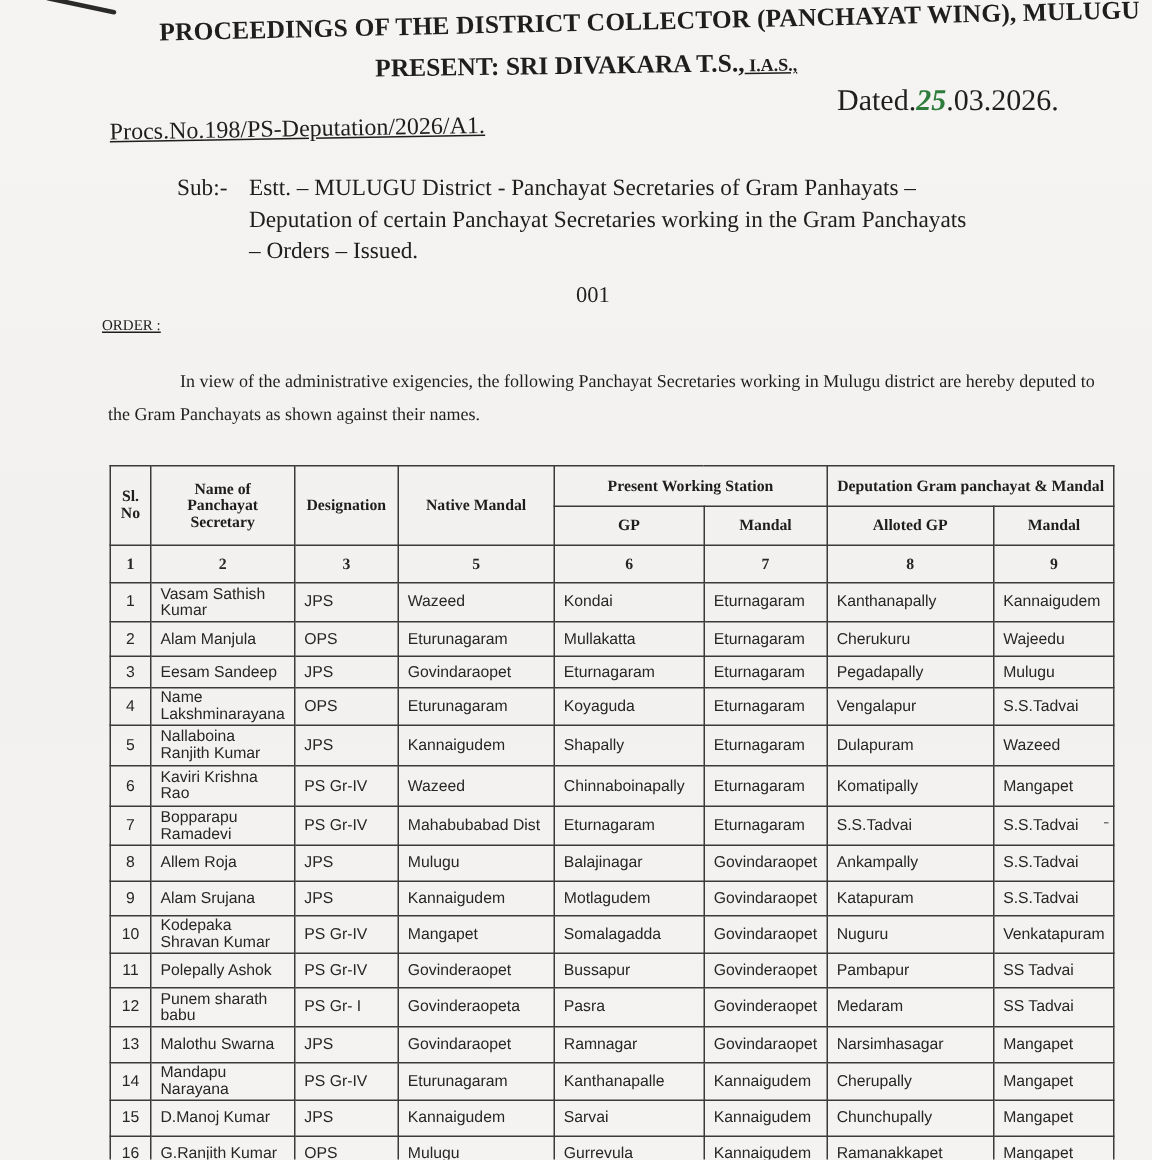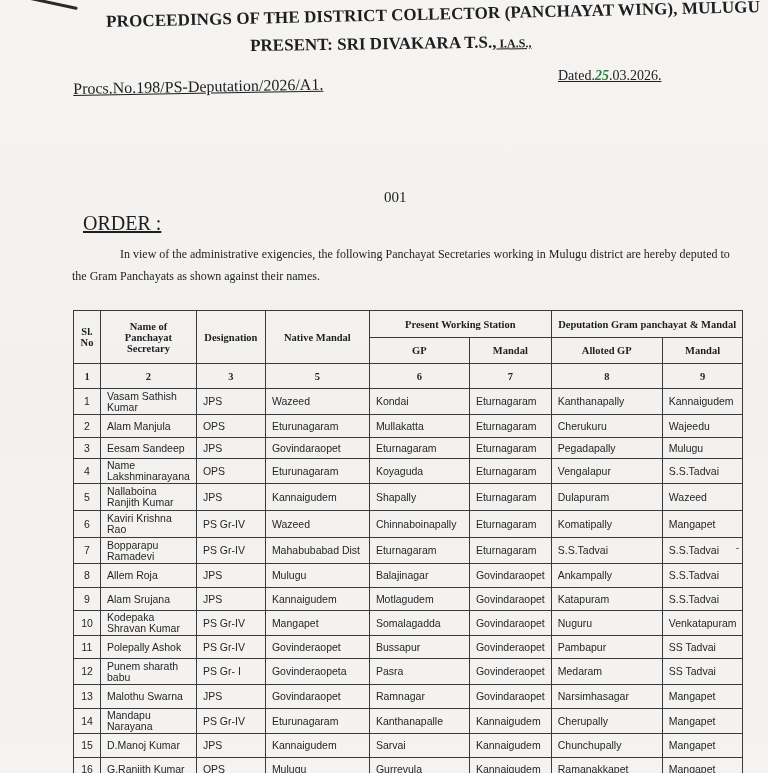--- a/index.html
+++ b/index.html
@@ -27,35 +27,35 @@
     font-size: 17px; font-weight: bold; white-space: nowrap;
     transform: rotate(-0.8deg); transform-origin: left top;
   }
   .title2 .ias { font-size: 12px; text-decoration: underline; }
   .procs {
     position: absolute; left: 73px; top: 80px; font-size: 16px;
     text-decoration: underline; white-space: nowrap;
     transform: rotate(-1deg); transform-origin: left top;
   }
   .dated {
-    position: absolute; left: 558px; top: 68px; font-size: 14px;
-    text-decoration: underline; white-space: nowrap;
+    position: absolute; left: 558px; top: 56px; font-size: 20px;
+    white-space: nowrap;
   }
   .dated .hand { color: #2f7d3c; font-weight: bold; font-style: italic; }
   .sub {
     position: absolute; left: 118px; top: 115px; font-size: 15.5px; line-height: 21px;
     display: flex; white-space: nowrap;
   }
   .sub .sub-label { width: 48px; }
   .sub .sub-body { display: flex; flex-direction: column; }
   .ooo {
     position: absolute; left: 384px; top: 189px; font-size: 15px;
   }
   .order-head {
-    position: absolute; left: 83px; top: 212px; font-size: 20px;
+    position: absolute; left: 68px; top: 212px; font-size: 10px;
     text-decoration: underline;
   }
   .para {
     position: absolute; left: 72px; top: 243px; width: 660px;
     font-size: 12px; line-height: 22px;
   }
   .para .indent { display: inline-block; width: 48px; }
   table.dep {
     position: absolute; left: 73px; top: 310px;
     border-collapse: collapse; table-layout: fixed;
@@ -82,20 +82,28 @@
 
 <div class="page">
   <div class="corner-mark"></div>
 
   <div class="title1">PROCEEDINGS OF THE DISTRICT COLLECTOR (PANCHAYAT WING), MULUGU</div>
   <div class="title2"><span>PRESENT: SRI DIVAKARA T.S.,</span><span class="ias"> I.A.S.,</span></div>
 
   <div class="procs">Procs.No.198/PS-Deputation/2026/A1.</div>
   <div class="dated"><span>Dated.</span><span class="hand">25</span><span>.03.2026.</span></div>
 
+  <div class="sub">
+    <div class="sub-label">Sub:-</div>
+    <div class="sub-body">
+      <span>Estt. – MULUGU District - Panchayat Secretaries of Gram Panhayats –</span>
+      <span>Deputation of certain Panchayat Secretaries working in the Gram Panchayats</span>
+      <span>– Orders – Issued.</span>
+    </div>
+  </div>
 
   <div class="ooo">001</div>
   <div class="order-head">ORDER :</div>
   <div class="para"><span class="indent"></span><span>In view of the administrative exigencies, the following Panchayat Secretaries working in Mulugu district are hereby deputed to the Gram Panchayats as shown against their names.</span></div>
 
   <table class="dep">
     <colgroup>
       <col style="width:27px">
         <col style="width:88px">
         <col style="width:69px">

